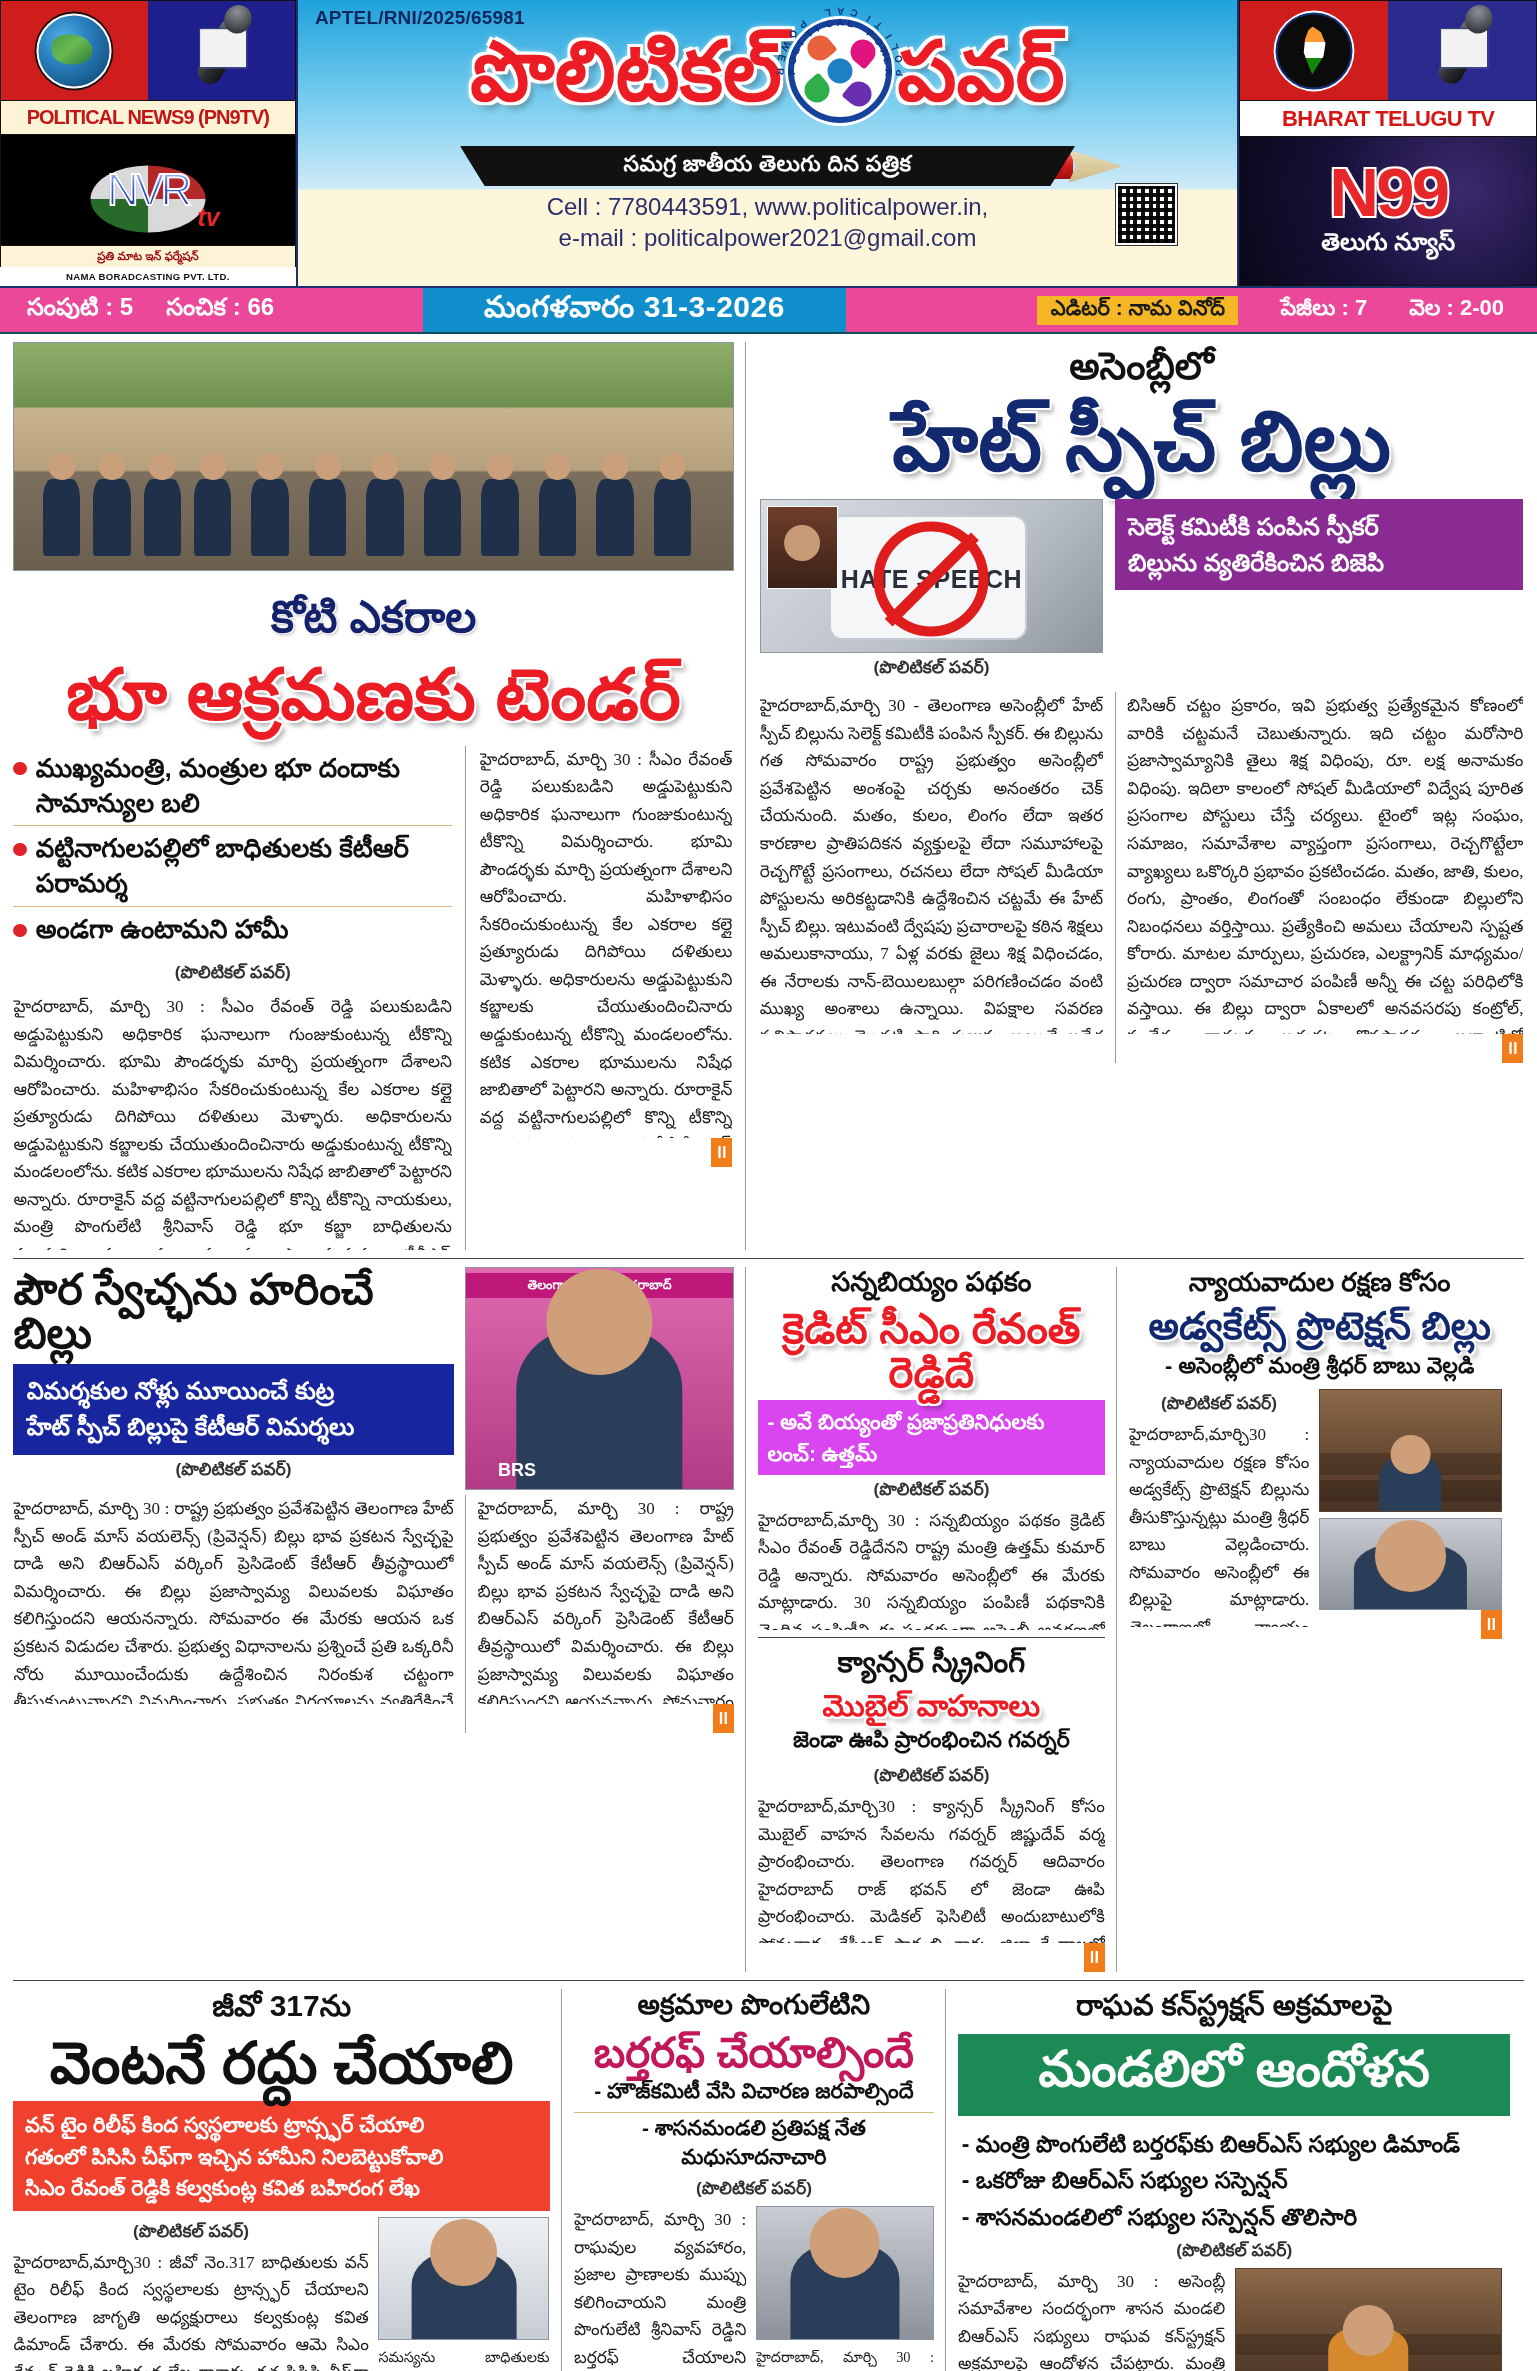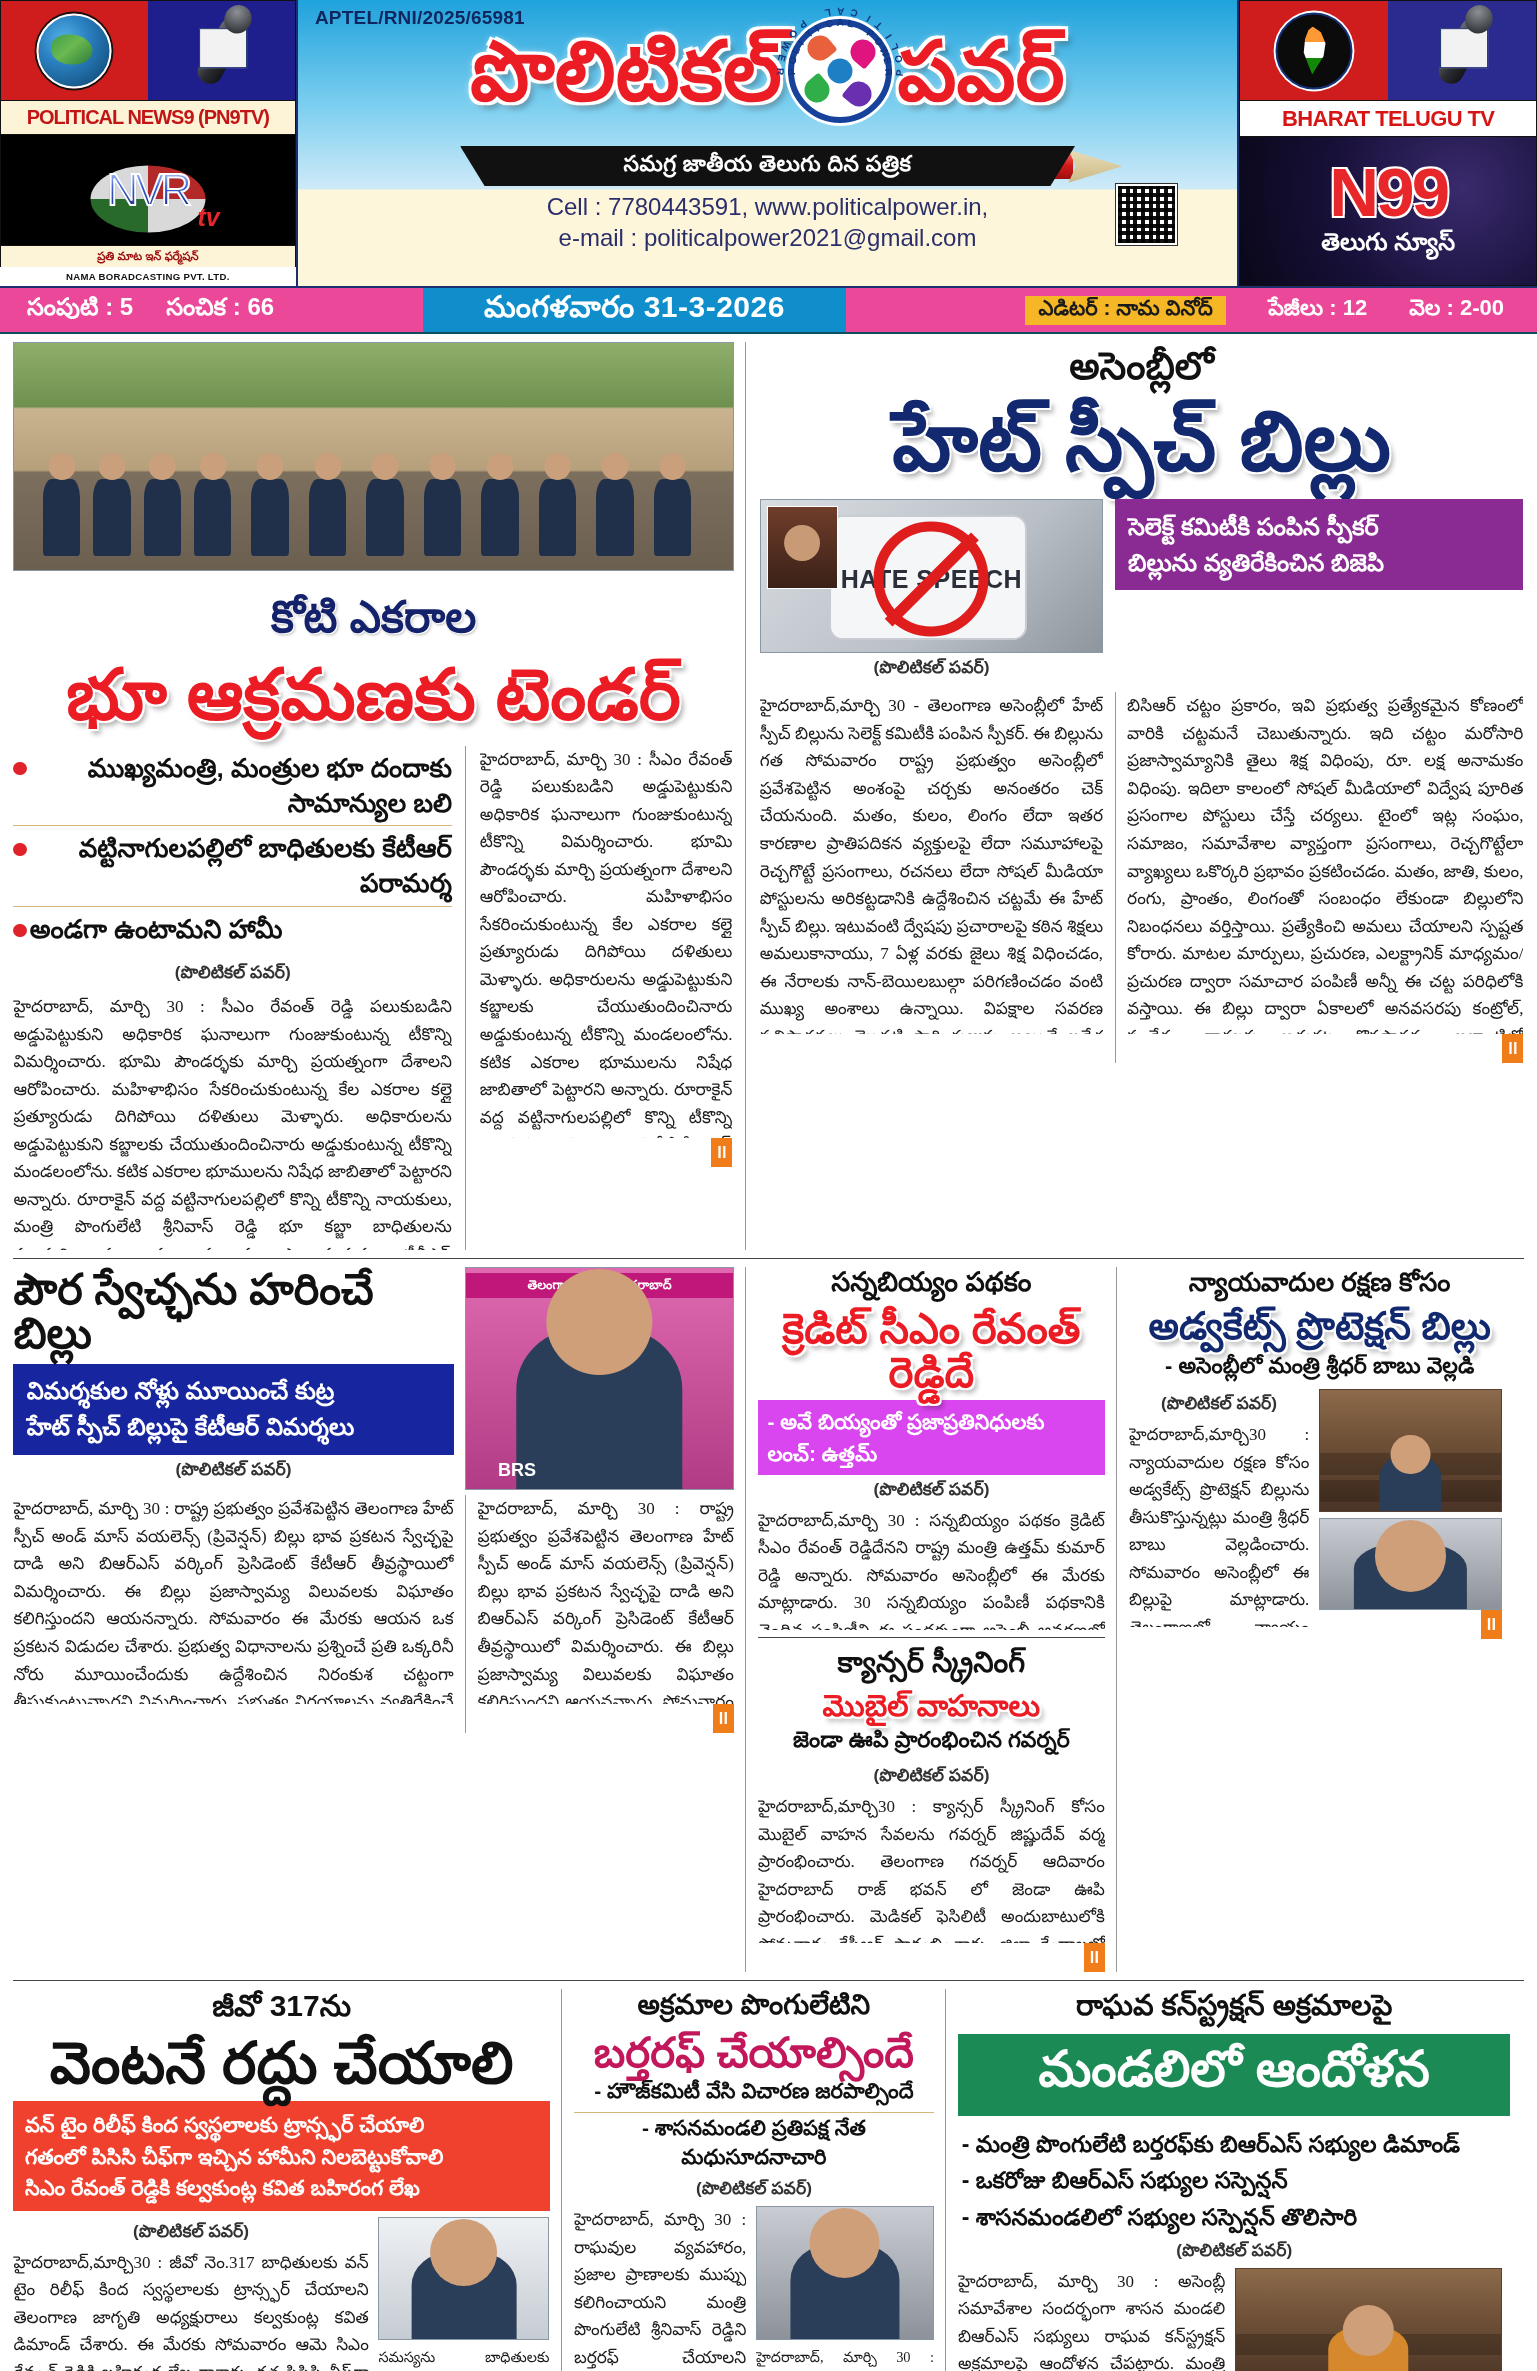--- a/index.html
+++ b/index.html
@@ -280,24 +280,23 @@
   .mainhead {
     text-align:center; font-weight:900; color:#ec1c24;
     text-shadow: -1.9px -1.9px 0 #fff, 1.9px -1.9px 0 #fff, -1.9px 1.9px 0 #fff, 1.9px 1.9px 0 #fff, 3.8px 4.8px 4.8px rgba(0,0,0,.3);
     line-height:1.04;
   }
   .mainhead.navy { color:#12296f; }
   .mainhead.black { color:#111; text-shadow:none; }
 
   .bullets { list-style:none; }
   .bullets li {
-    display:flex; gap:3px; align-items:flex-start;
+    display:flex; gap:9px; align-items:flex-start;
     font-size:26px; font-weight:800; color:#111; line-height:1.35;
     padding: 4.8px 0;
-    text-align: right;
   }
   .bullets li .dot {
     width:13.4px; height:13.4px; border-radius:50%; background:#e0232b;
     flex:0 0 auto; margin-top:11.5px;
   }
   .bullets li + li { border-top:1.9px solid #d8b57a; }
 
   .boxlist {
     padding:9.6px 13.4px; color:#fff;
   }
@@ -491,21 +490,21 @@
   </div>
 
   <div class="infobar">
     <div class="ib-left">
       <span>సంపుటి : 5</span>
       <span>సంచిక : 66</span>
     </div>
     <div class="ib-date">మంగళవారం 31-3-2026</div>
     <div class="ib-right">
       <span class="ib-editor">ఎడిటర్ : నామ వినోద్</span>
-      <span>పేజీలు : 12</span>
+      <span>పేజీలు : 7</span>
       <span>వెల : 2-00</span>
     </div>
   </div>
 
   <div class="body-grid">
 
     <div class="row">
 
       <div style="width:732px; padding-right:11.5px;">
         <div class="photo meeting" style="height:229px;">

